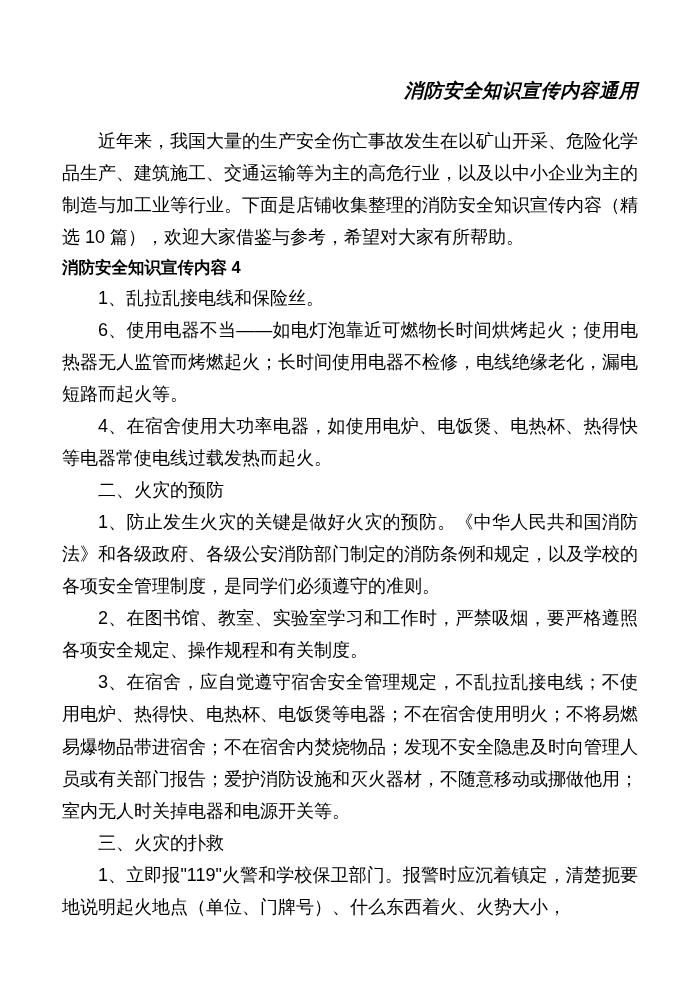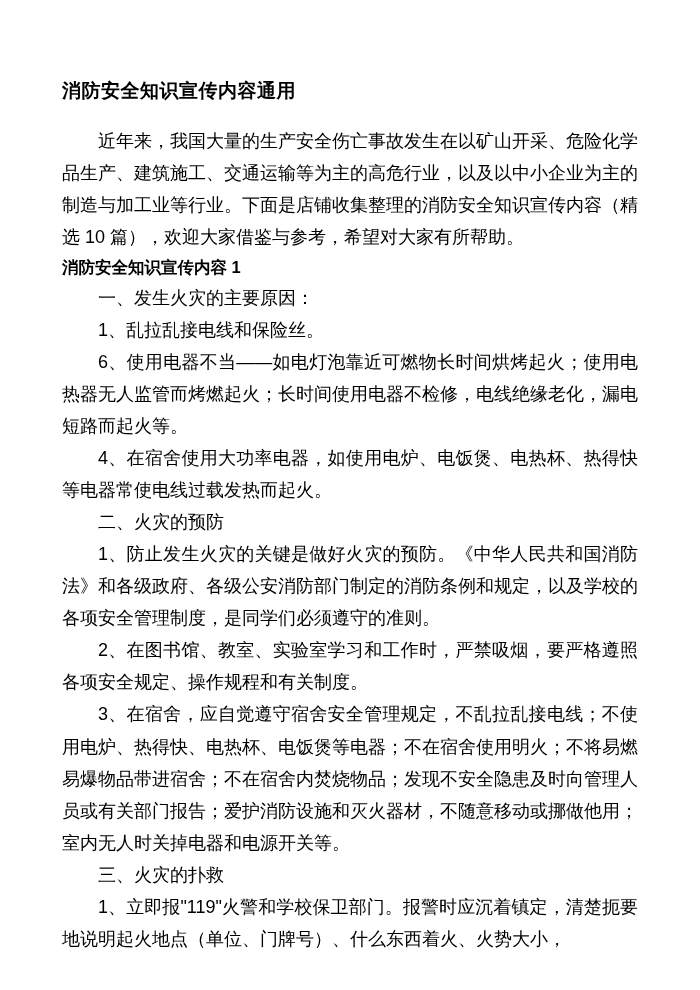--- a/index.html
+++ b/index.html
@@ -15,26 +15,27 @@
     overflow: hidden;
   }
   .page {
     width: 700px;
     height: 990px;
     box-sizing: border-box;
     padding: 78px 62px 20px 62px;
     background: #ffffff;
   }
   .doc-title {
-    text-align: left;
+    text-align: right;
     font-size: 19px;
     font-weight: bold;
     letter-spacing: 0.5px;
     margin: 0 0 20px 0;
     line-height: 1.4;
+    font-style: italic;
   }
   p.para {
     margin: 0;
     font-size: 18px;
     line-height: 1.78;
     text-align: justify;
     text-justify: inter-ideograph;
     text-indent: 2em;
   }
   p.subhead {
@@ -46,22 +47,21 @@
     text-indent: 0;
   }
 </style>
 </head>
 <body>
 
 <div class="page">
   <h1 class="doc-title">消防安全知识宣传内容通用</h1>
   <div class="doc-body">
     <p class="para">近年来，我国大量的生产安全伤亡事故发生在以矿山开采、危险化学品生产、建筑施工、交通运输等为主的高危行业，以及以中小企业为主的制造与加工业等行业。下面是店铺收集整理的消防安全知识宣传内容（精选 10 篇），欢迎大家借鉴与参考，希望对大家有所帮助。</p>
-    <p class="subhead">消防安全知识宣传内容 1</p>
-    <p class="para">一、发生火灾的主要原因：</p>
+    <p class="subhead">消防安全知识宣传内容 4</p>
     <p class="para">1、乱拉乱接电线和保险丝。</p>
     <p class="para">6、使用电器不当——如电灯泡靠近可燃物长时间烘烤起火；使用电热器无人监管而烤燃起火；长时间使用电器不检修，电线绝缘老化，漏电短路而起火等。</p>
     <p class="para">4、在宿舍使用大功率电器，如使用电炉、电饭煲、电热杯、热得快等电器常使电线过载发热而起火。</p>
     <p class="para">二、火灾的预防</p>
     <p class="para">1、防止发生火灾的关键是做好火灾的预防。《中华人民共和国消防法》和各级政府、各级公安消防部门制定的消防条例和规定，以及学校的各项安全管理制度，是同学们必须遵守的准则。</p>
     <p class="para">2、在图书馆、教室、实验室学习和工作时，严禁吸烟，要严格遵照各项安全规定、操作规程和有关制度。</p>
     <p class="para">3、在宿舍，应自觉遵守宿舍安全管理规定，不乱拉乱接电线；不使用电炉、热得快、电热杯、电饭煲等电器；不在宿舍使用明火；不将易燃易爆物品带进宿舍；不在宿舍内焚烧物品；发现不安全隐患及时向管理人员或有关部门报告；爱护消防设施和灭火器材，不随意移动或挪做他用；室内无人时关掉电器和电源开关等。</p>
     <p class="para">三、火灾的扑救</p>
     <p class="para">1、立即报"119"火警和学校保卫部门。报警时应沉着镇定，清楚扼要地说明起火地点（单位、门牌号）、什么东西着火、火势大小，</p>
   </div>

